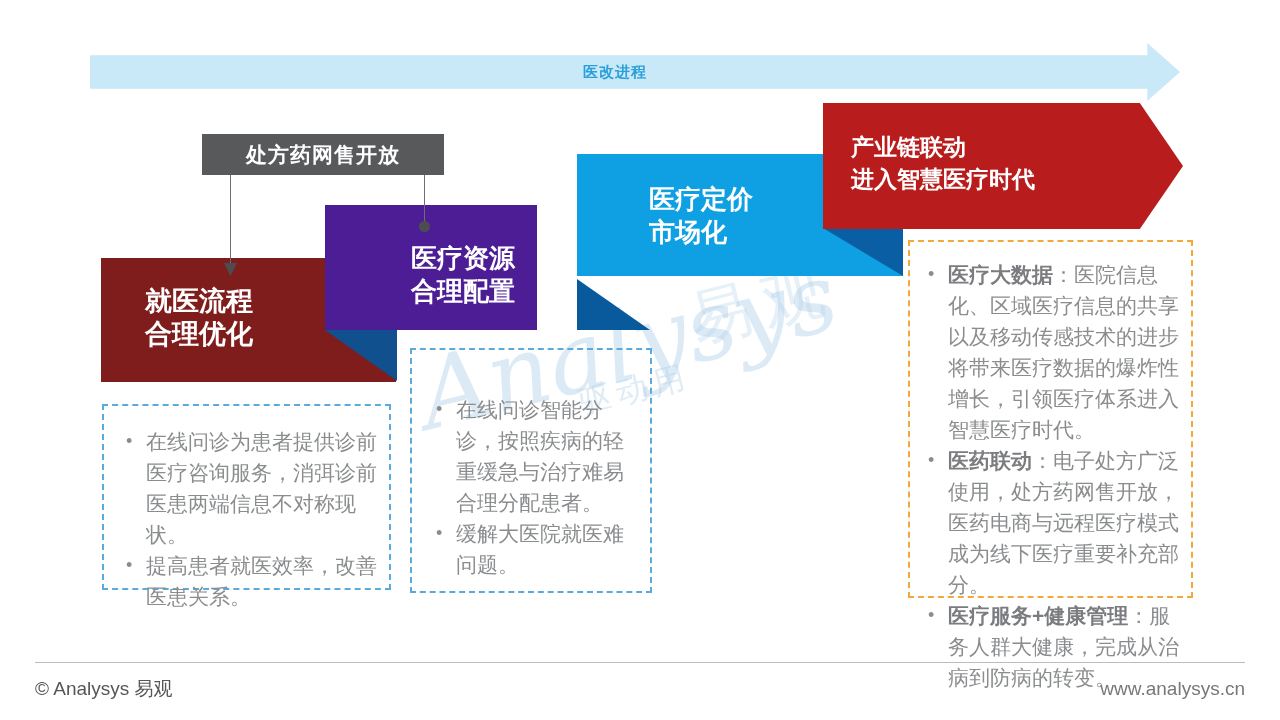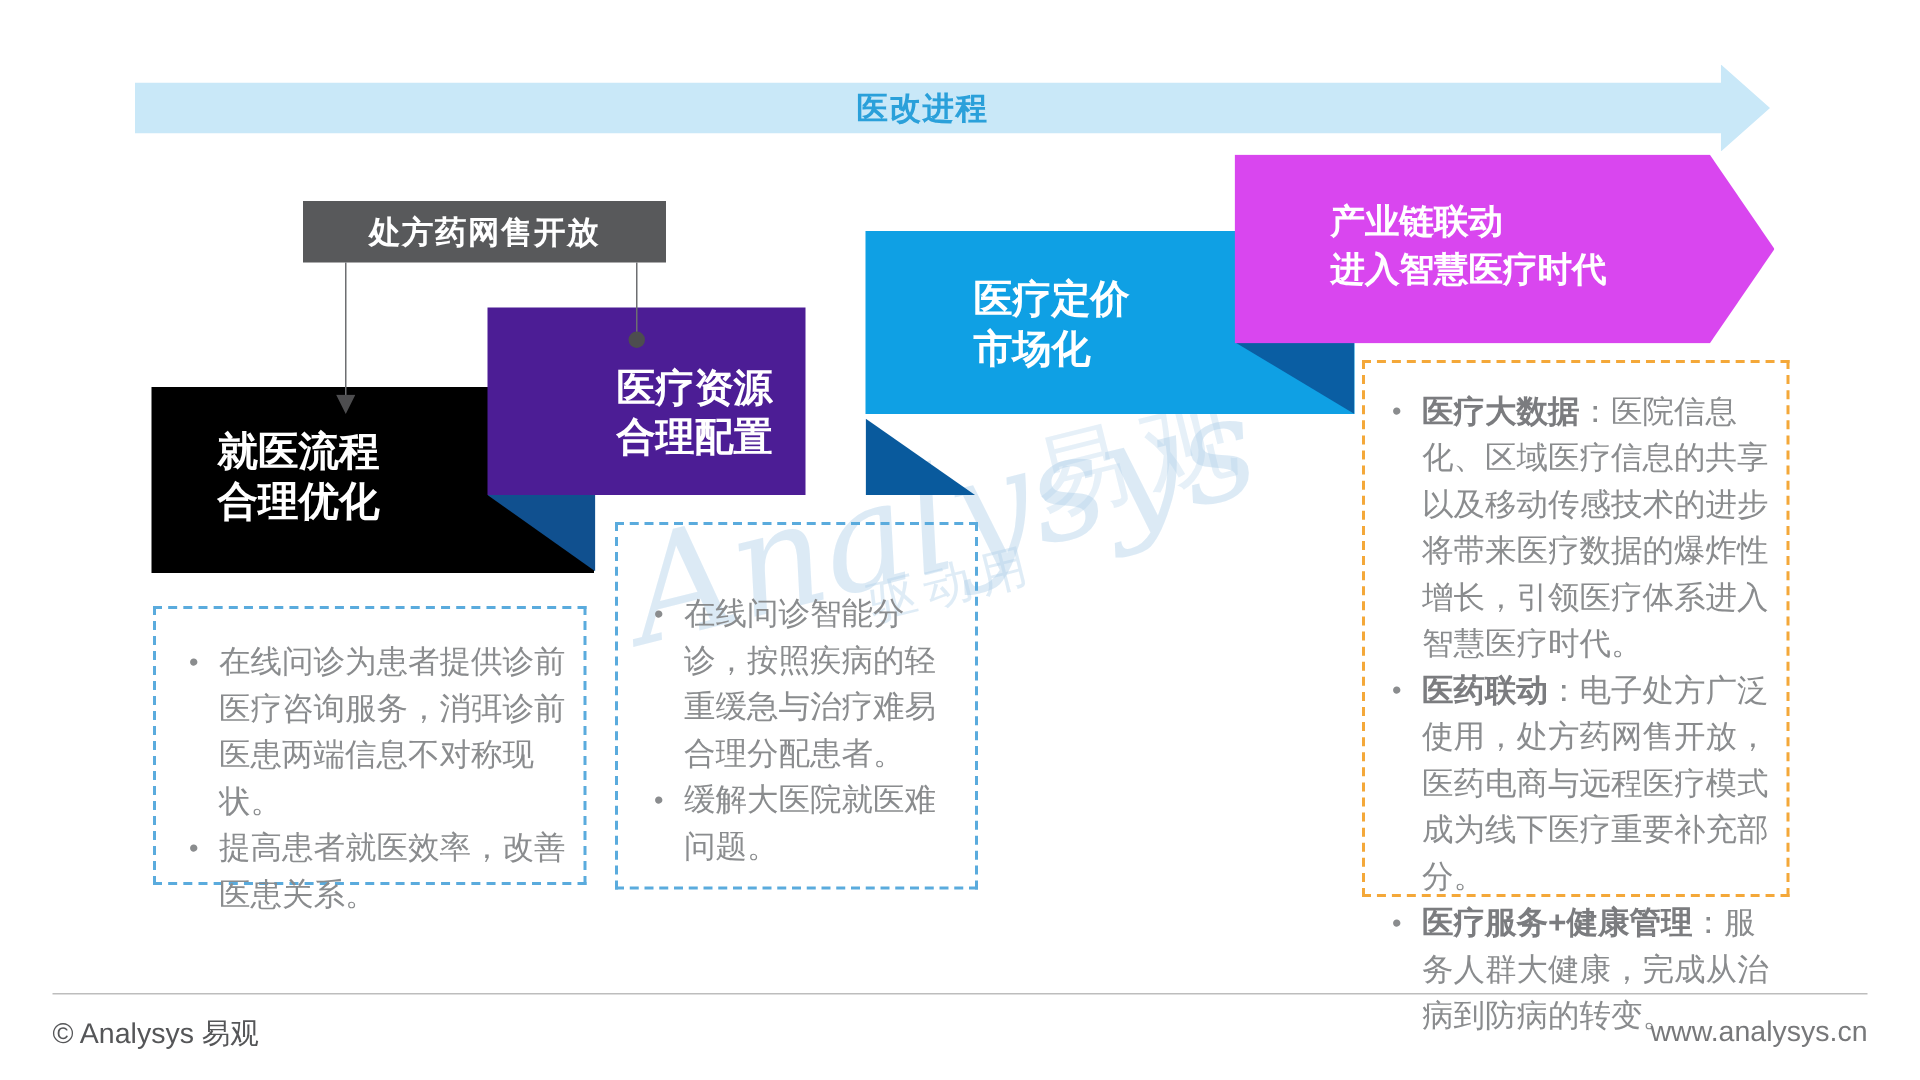--- a/index.html
+++ b/index.html
@@ -7,42 +7,42 @@
   body { font-family: "Liberation Sans", "DejaVu Sans", sans-serif; }
   .stage { position:relative; width:1280px; height:720px; background:#ffffff; overflow:hidden; margin:0 auto; }
 
   
   .banner {
     position:absolute; left:90px; top:43px; width:1090px; height:58px;
     background:#c9e8f8;
     clip-path:polygon(0 21%, 97% 21%, 97% 0, 100% 50%, 97% 100%, 97% 79%, 0 79%);
     display:flex; align-items:center; justify-content:center;
   }
-  .banner-title { color:#2aa0da; font-weight:bold; font-size:21px; letter-spacing:1px; margin-right:40px; }
+  .banner-title { color:#2aa0da; font-weight:bold; font-size:15px; letter-spacing:1px; margin-right:40px; }
 
   
   .wm { position:absolute; color:#aecfe9; pointer-events:none; z-index:1; }
   .wm-main { left:415px; top:290px; font-size:96px; font-family:"DejaVu Serif","Liberation Serif",serif; font-style:italic; opacity:.42; transform:rotate(-14deg); }
   .wm-cn { left:688px; top:262px; font-size:62px; opacity:.30; transform:rotate(-14deg); letter-spacing:12px; }
   .wm-sub { left:578px; top:368px; font-size:32px; opacity:.38; transform:rotate(-14deg); letter-spacing:6px; }
 
   
   .step { position:absolute; color:#ffffff; font-weight:bold; z-index:2; }
   .step .line { display:block; }
-  .step1 { left:101px; top:258px; width:295px; height:124px; background:#000000; padding:27px 0 0 44px; font-size:27px; line-height:33px; }
+  .step1 { left:101px; top:258px; width:295px; height:124px; background:#7f1d1d; padding:27px 0 0 44px; font-size:27px; line-height:33px; }
   .fold  { position:absolute; z-index:2; }
   .fold1 { left:325px; top:330px; width:72px; height:51px; background:#10508f; clip-path:polygon(0 0, 100% 0, 100% 100%); }
   .step2 { left:325px; top:205px; width:212px; height:125px; background:#4c1d95; padding:37px 0 0 86px; font-size:26px; line-height:33px; }
   .fold2 { left:577px; top:279px; width:73px; height:51px; background:#095a9d; clip-path:polygon(0 0, 0 100%, 100% 100%); }
   .step3 { left:577px; top:154px; width:326px; height:122px; background:#0fa0e4; padding:29px 0 0 72px; font-size:26px; line-height:33px; }
   .fold3 { left:823px; top:228px; width:80px; height:48px; background:#0a5ea3; clip-path:polygon(0 0, 100% 0, 100% 100%); }
   .step4 {
-    left:823px; top:103px; width:360px; height:126px; background:#d946ef;
+    left:823px; top:103px; width:360px; height:126px; background:#b91c1c;
     clip-path:polygon(0 0, 88% 0, 100% 50%, 88% 100%, 0 100%);
-    padding:28px 0 0 64px; font-size:23px; line-height:32px;
+    padding:28px 0 0 28px; font-size:23px; line-height:32px;
   }
 
   
   .callout { position:absolute; left:202px; top:134px; width:242px; height:41px; background:#58595b; z-index:4;
              display:flex; align-items:center; justify-content:center; color:#fff; font-weight:bold; font-size:21px; letter-spacing:1px; }
   .conn-line { position:absolute; width:1px; background:#6d6e71; z-index:4; }
   .conn-left  { left:230px; top:175px; height:89px; }
   .conn-right { left:424px; top:175px; height:48px; }
   .conn-arrow { position:absolute; left:224px; top:263px; width:13px; height:13px; background:#4d4d4f;
                 clip-path:polygon(0 0, 100% 0, 50% 100%); z-index:4; }

